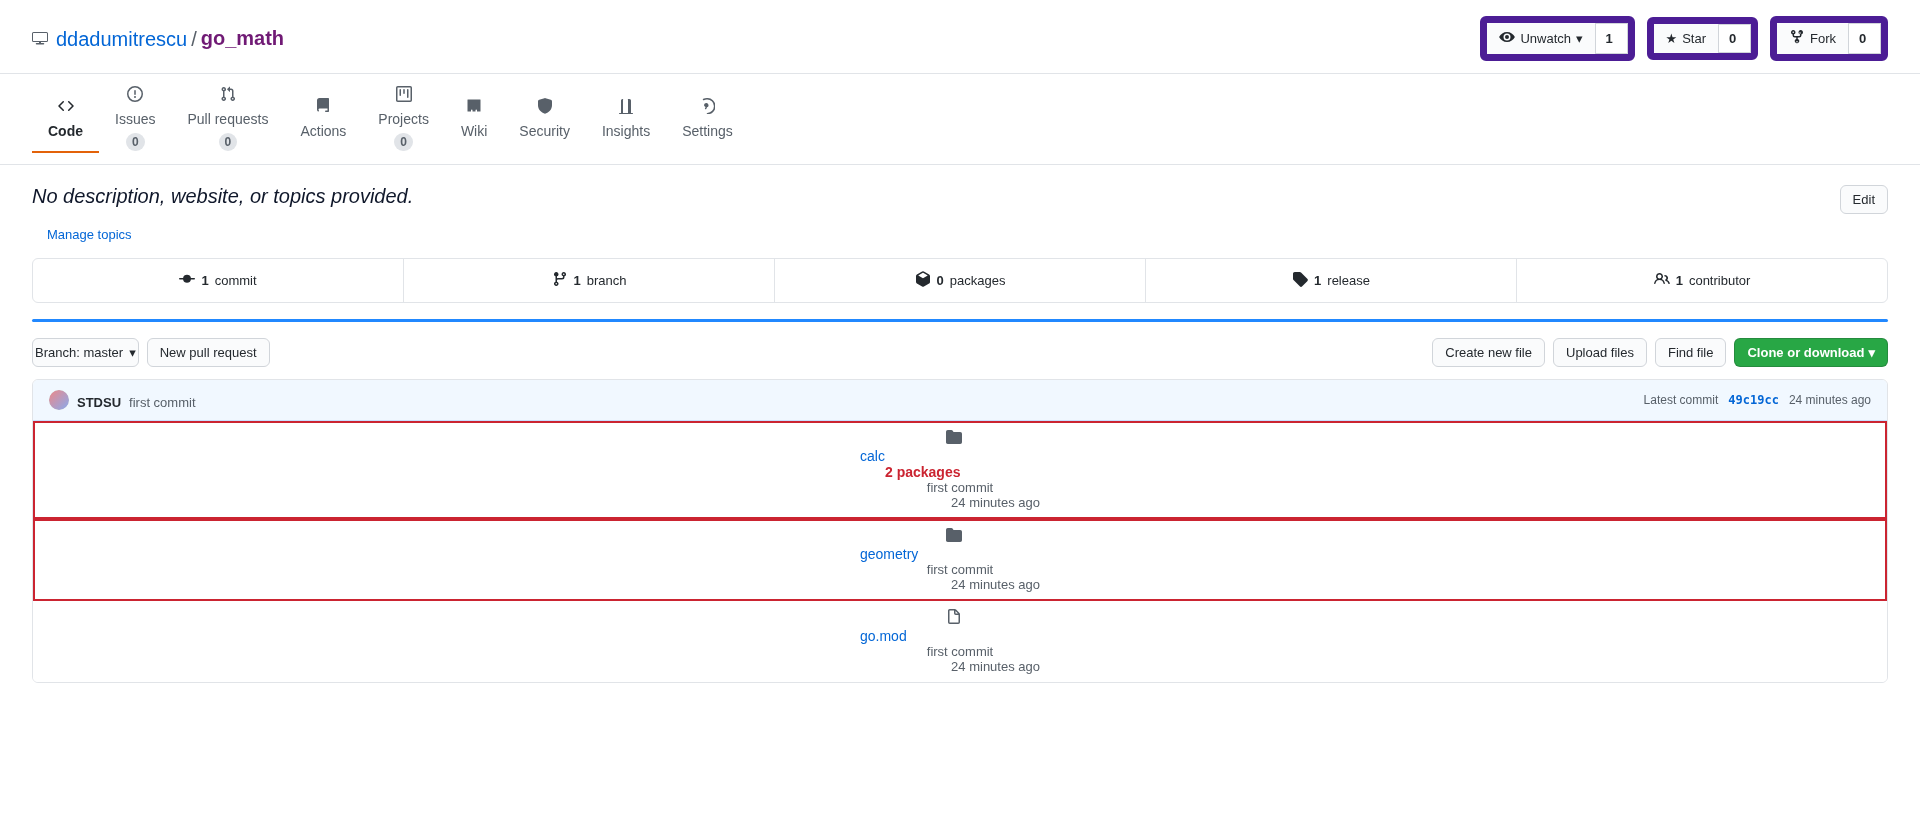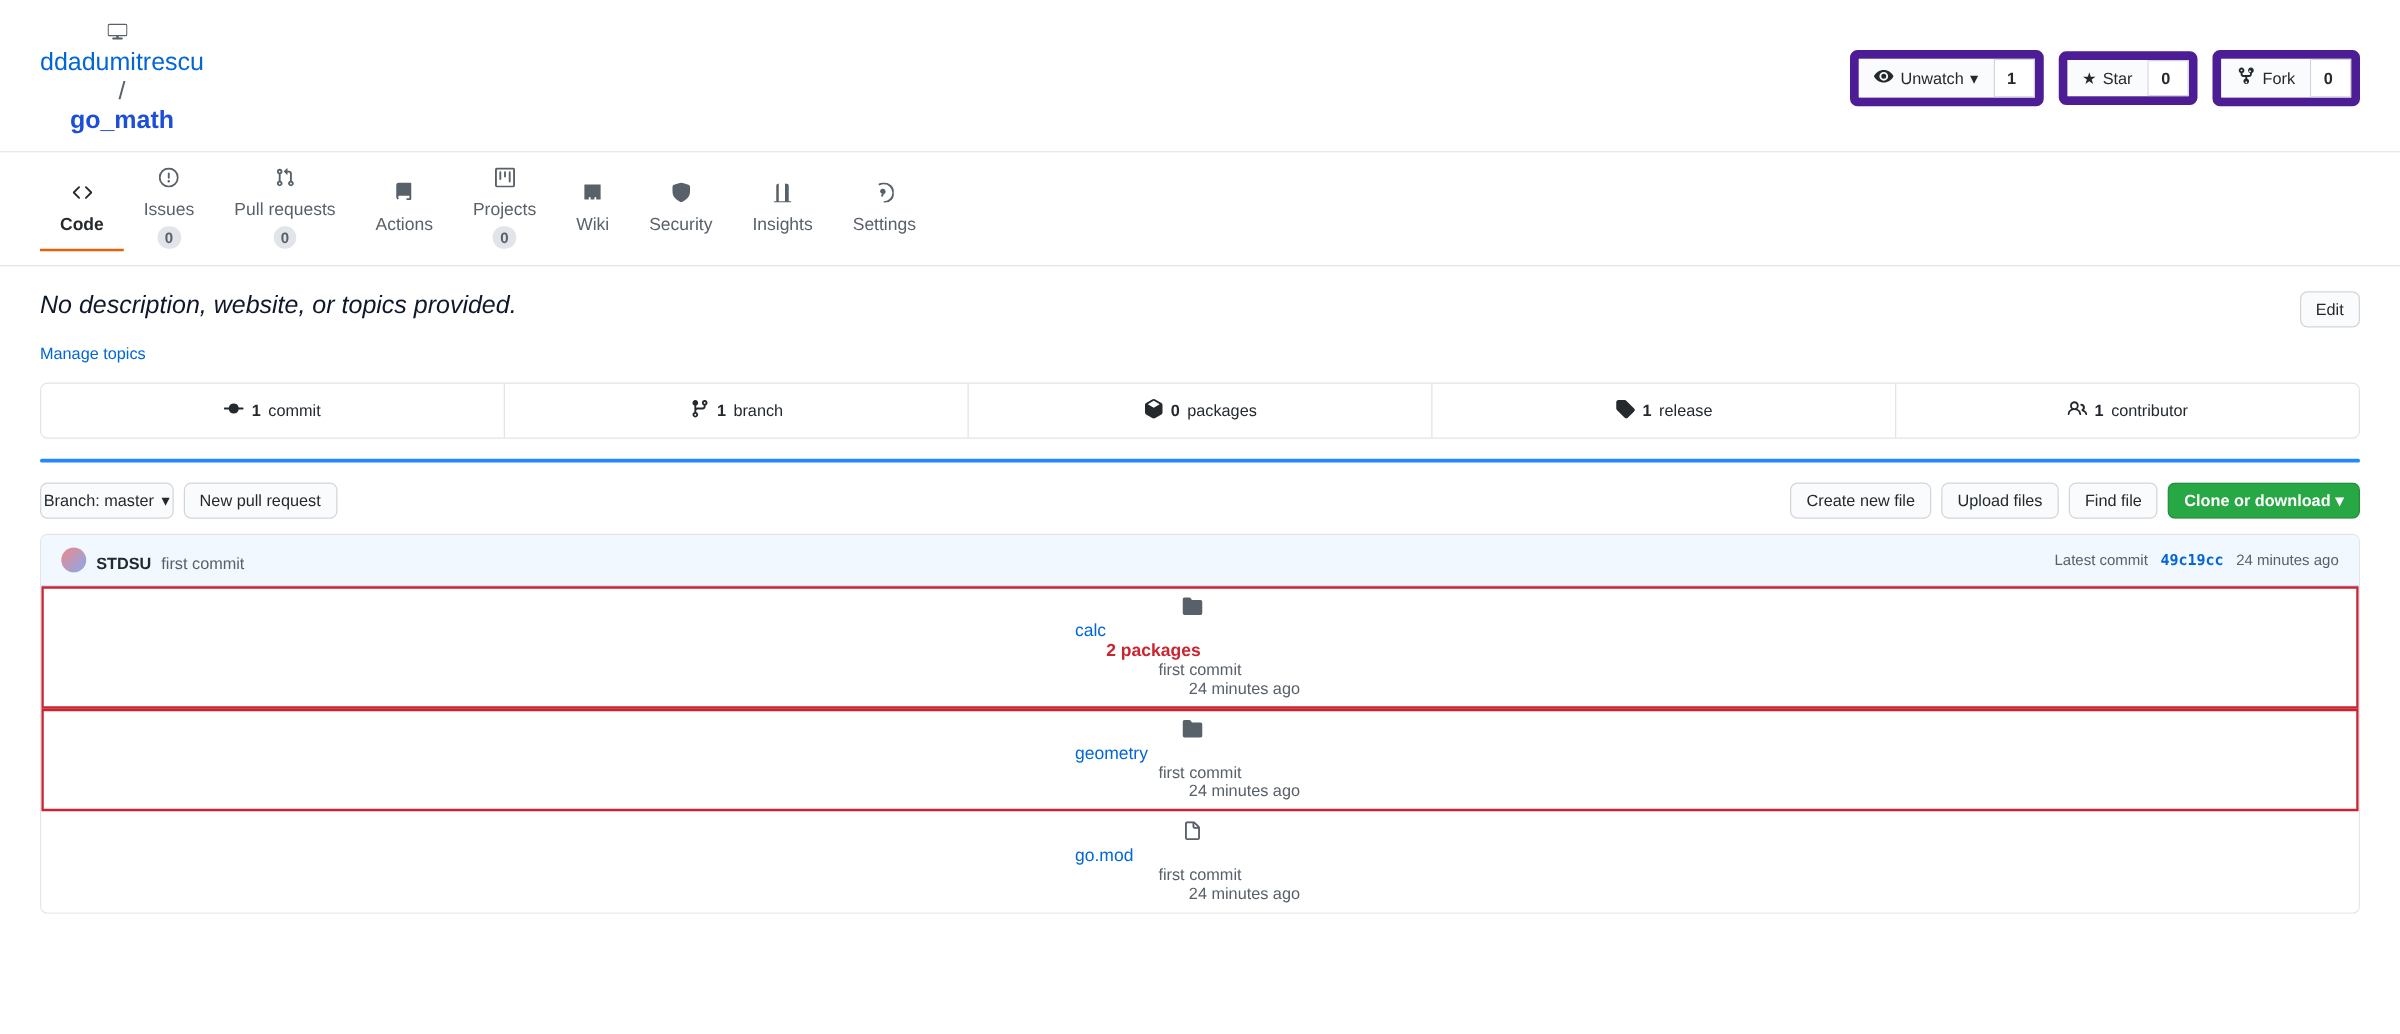--- a/index.html
+++ b/index.html
@@ -1,40 +1,40 @@
 <!DOCTYPE html>
 <html><head>
   <meta charset="utf-8">
   <style>
     * { box-sizing: border-box; margin: 0; padding: 0; }
     body { font-family: -apple-system, BlinkMacSystemFont, "Segoe UI", Helvetica, Arial, sans-serif; font-size: 14px; color: #24292e; background: #fff; }
 
     
     .repo-header { display: flex; align-items: center; justify-content: space-between; padding: 16px 32px 12px; border-bottom: 1px solid #e1e4e8; }
-    .repo-title { display: flex; align-items: center; font-size: 20px; flex-direction: column; }
+    .repo-title { display: flex; align-items: flex-end; font-size: 20px; }
     .repo-owner { color: #0366d6; text-decoration: none; font-weight: 400; }
     .repo-sep { color: #586069; margin: 0 4px; font-weight: 300; }
-    .repo-name { color: #1d4ed8; text-decoration: none; font-weight: 600; border-bottom: 1px solid transparent; }
+    .repo-name { color: #701a75; text-decoration: none; font-weight: 600; border-bottom: 1px solid transparent; }
     .repo-actions { display: flex; align-items: center; gap: 0; }
     .action-btn-group { display: flex; align-items: stretch; border: 7px solid #4c1d95; border-radius: 6px; margin-left: 12px; overflow: hidden; }
     .action-btn { background: #fafbfc; border: none; border-right: 1px solid #d1d5da; padding: 6px 12px; cursor: pointer; font-size: 13px; display: flex; align-items: center; gap: 5px; color: #24292e; white-space: nowrap; }
     .action-btn:last-child { border-right: none; }
     .action-count { background: #fff; border: 1px solid #d1d5da; border-left: none; padding: 6px 10px; font-size: 13px; font-weight: 600; min-width: 32px; text-align: center; display: flex; align-items: center; }
 
     
     .repo-tabs { display: flex; align-items: center; padding: 0 32px; border-bottom: 1px solid #e1e4e8; background: #fff; }
     .tab { display: flex; align-items: center; gap: 6px; padding: 12px 16px; font-size: 14px; color: #586069; text-decoration: none; border-bottom: 2px solid transparent; cursor: pointer; white-space: nowrap; margin-bottom: -1px; flex-direction: column; }
     .tab.active { color: #24292e; border-bottom: 2px solid #e36209; font-weight: 600; }
     .tab-badge { background: #e1e4e8; color: #586069; border-radius: 20px; padding: 2px 6px; font-size: 12px; font-weight: 600; }
 
     
     .repo-description { padding: 20px 32px 8px; display: flex; justify-content: space-between; align-items: flex-start; }
     .desc-text { font-style: italic; color: #0f172a; font-size: 20px; }
     .edit-btn { border: 1px solid #d1d5da; background: #fafbfc; padding: 6px 12px; border-radius: 6px; cursor: pointer; font-size: 13px; color: #24292e; }
-    .manage-topics { padding: 4px 32px 16px; }
+    .manage-topics { padding: 4px 32px 16px; margin-left: 15px; }
     .manage-topics a { color: #0366d6; font-size: 13px; text-decoration: none; }
 
     
     .stats-bar { display: flex; border: 1px solid #e1e4e8; border-radius: 6px; margin: 0 32px 16px; overflow: hidden; }
     .stat-item { flex: 1; display: flex; align-items: center; justify-content: center; gap: 6px; padding: 12px 8px; font-size: 13px; color: #24292e; cursor: pointer; border-right: 1px solid #e1e4e8; text-decoration: none; }
     .stat-item:last-child { border-right: none; }
     .stat-num { font-weight: 600; }
 
     
     .blue-bar { height: 3px; background: #2188ff; margin: 0 32px 16px; border-radius: 2px; }

